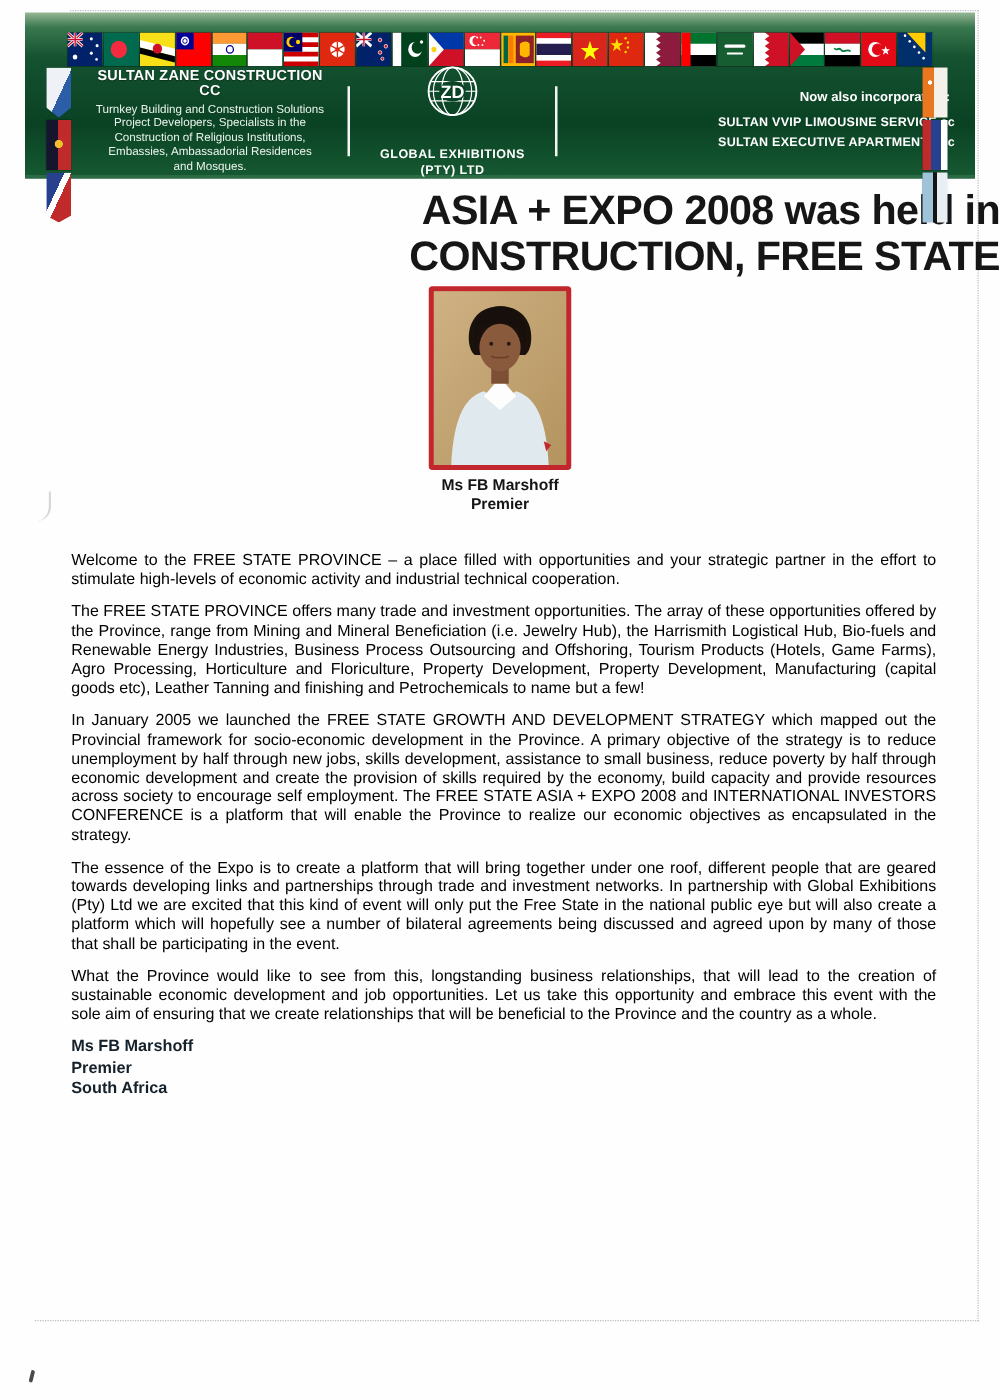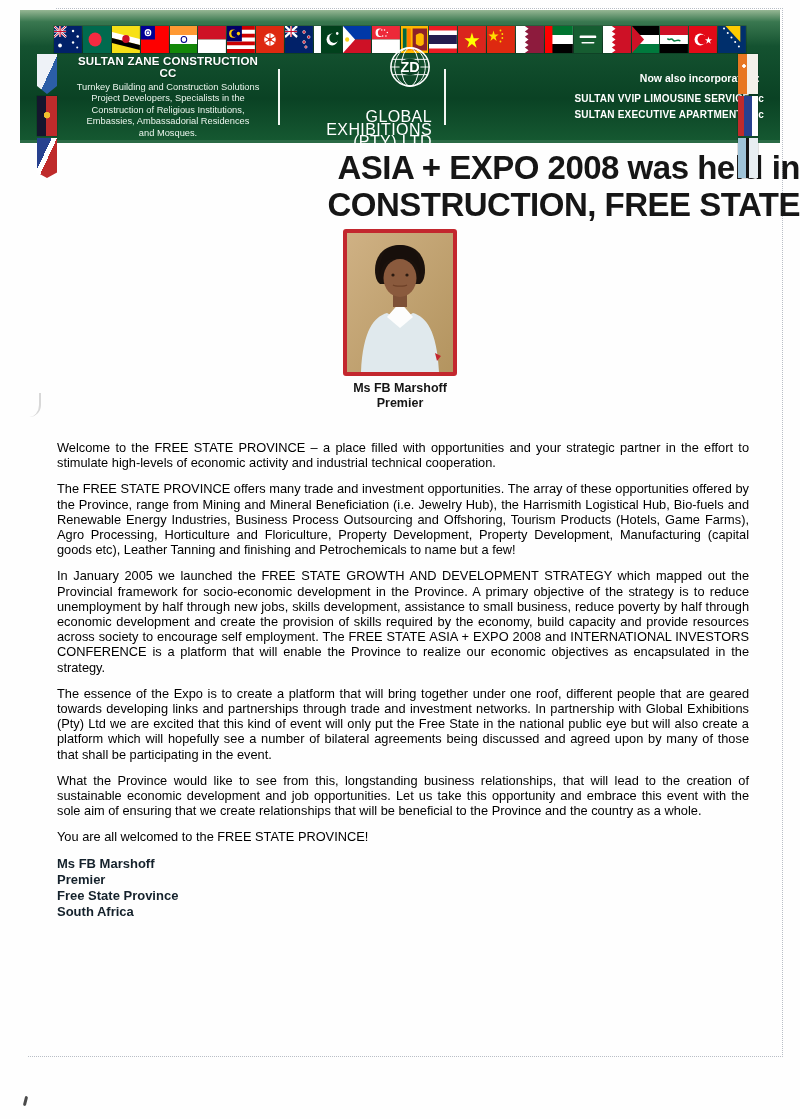--- a/index.html
+++ b/index.html
@@ -37,22 +37,22 @@
   .vf-lightblue-black{background:linear-gradient(90deg,#9fc3d8 42%,#141414 42% 56%,#e8eef2 56%);}
 
   .banner-row{position:absolute;left:0;right:0;top:46px;height:82px;display:flex;align-items:center;
       padding-left:48px;box-sizing:border-box;}
   .sultans-logo{width:118px;flex:none;}
   .company-text{width:196px;flex:none;text-align:center;color:#fff;margin-left:2px;}
   .company-name{font-size:11.5px;font-weight:bold;letter-spacing:.2px;color:#fff;margin-bottom:3px;
       text-shadow:0 1px 1px rgba(0,0,0,.4);}
   .tagline div{font-size:9.3px;font-weight:normal;line-height:11.6px;color:#eaf4ec;}
   .vdiv{width:2px;height:56px;background:#f2f6f2;margin:0 12px;flex:none;}
-  .ge-block{width:140px;flex:none;text-align:right;color:#fff;}
-  .ge-name{font-size:16px;font-weight:normal;letter-spacing:.4px;line-height:12.5px;margin-top:18px;}
+  .ge-block{width:140px;flex:none;text-align:center;color:#fff;}
+  .ge-name{font-size:10px;font-weight:bold;letter-spacing:.4px;line-height:12.5px;margin-top:18px;}
   .incorporating{flex:1;text-align:right;padding-right:16px;color:#fff;}
   .incorporating .intro{font-size:10.5px;font-weight:bold;margin-bottom:7px;padding-right:4px;}
   .incorporating .item{font-size:10px;font-weight:bold;letter-spacing:.2px;line-height:16px;}
 
   
   .main-title{position:absolute;left:0;right:0;top:149px;margin:0;text-align:right;
       font-size:33px;line-height:37px;font-weight:bold;color:#161616;letter-spacing:-.5px;}
 
   
   .photo-frame{position:absolute;top:229px;left:50%;transform:translateX(-50%);
@@ -379,24 +379,22 @@
     <div>Ms FB Marshoff</div>
     <div>Premier</div>
   </figcaption>
 
   <main class="body-copy">
     <p>Welcome to the FREE STATE PROVINCE – a place filled with opportunities and your strategic partner in the effort to stimulate high-levels of economic activity and industrial technical cooperation.</p>
     <p>The FREE STATE PROVINCE offers many trade and investment opportunities. The array of these opportunities offered by the Province, range from Mining and Mineral Beneficiation (i.e. Jewelry Hub), the Harrismith Logistical Hub, Bio-fuels and Renewable Energy Industries, Business Process Outsourcing and Offshoring, Tourism Products (Hotels, Game Farms), Agro Processing, Horticulture and Floriculture, Property Development, Property Development, Manufacturing (capital goods etc), Leather Tanning and finishing and Petrochemicals to name but a few!</p>
     <p>In January 2005 we launched the FREE STATE GROWTH AND DEVELOPMENT STRATEGY which mapped out the Provincial framework for socio-economic development in the Province. A primary objective of the strategy is to reduce unemployment by half through new jobs, skills development, assistance to small business, reduce poverty by half through economic development and create the provision of skills required by the economy, build capacity and provide resources across society to encourage self employment. The FREE STATE ASIA + EXPO 2008 and INTERNATIONAL INVESTORS CONFERENCE is a platform that will enable the Province to realize our economic objectives as encapsulated in the strategy.</p>
     <p>The essence of the Expo is to create a platform that will bring together under one roof, different people that are geared towards developing links and partnerships through trade and investment networks. In partnership with Global Exhibitions (Pty) Ltd we are excited that this kind of event will only put the Free State in the national public eye but will also create a platform which will hopefully see a number of bilateral agreements being discussed and agreed upon by many of those that shall be participating in the event.</p>
     <p>What the Province would like to see from this, longstanding business relationships, that will lead to the creation of sustainable economic development and job opportunities. Let us take this opportunity and embrace this event with the sole aim of ensuring that we create relationships that will be beneficial to the Province and the country as a whole.</p>
-    <p>You are all welcomed to the FREE STATE PROVINCE!</p>
     <div class="signature">
       <div>Ms FB Marshoff</div>
       <div>Premier</div>
-      <div>Free State Province</div>
       <div>South Africa</div>
     </div>
   </main>
 
   <div class="artifact-curve"></div>
   <div class="artifact-mark"></div>
 </div>
 
 </body></html>

